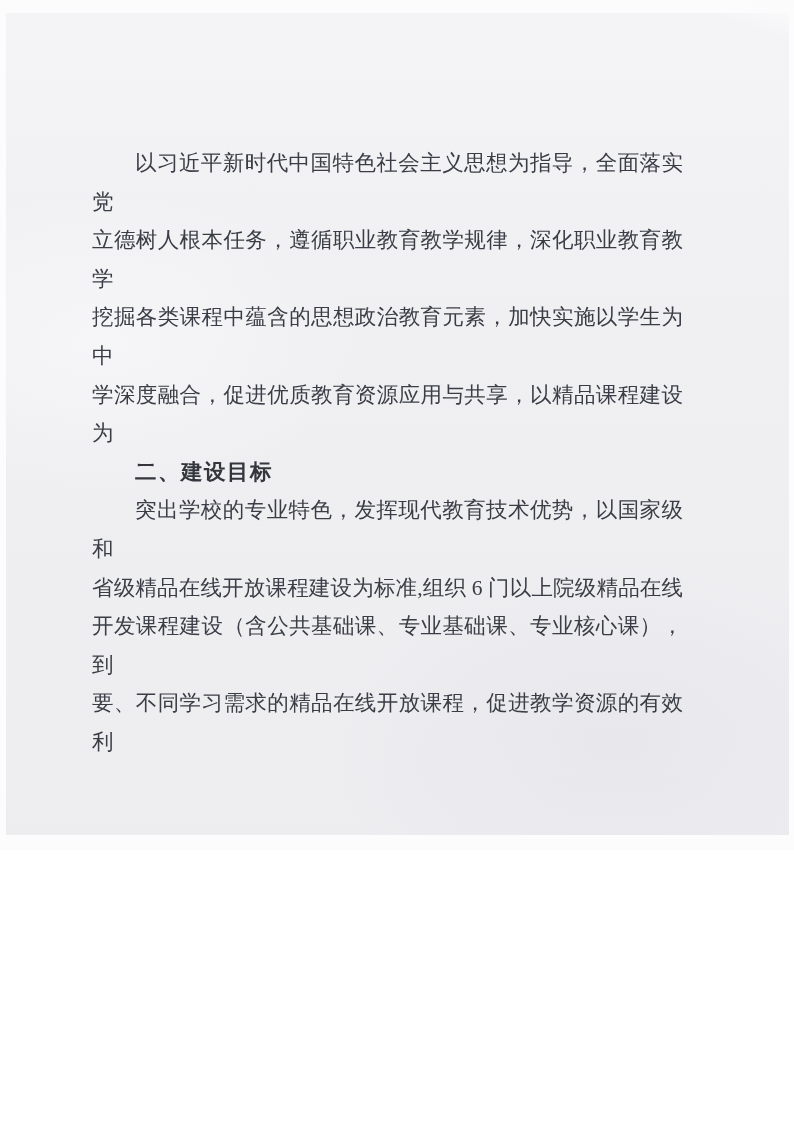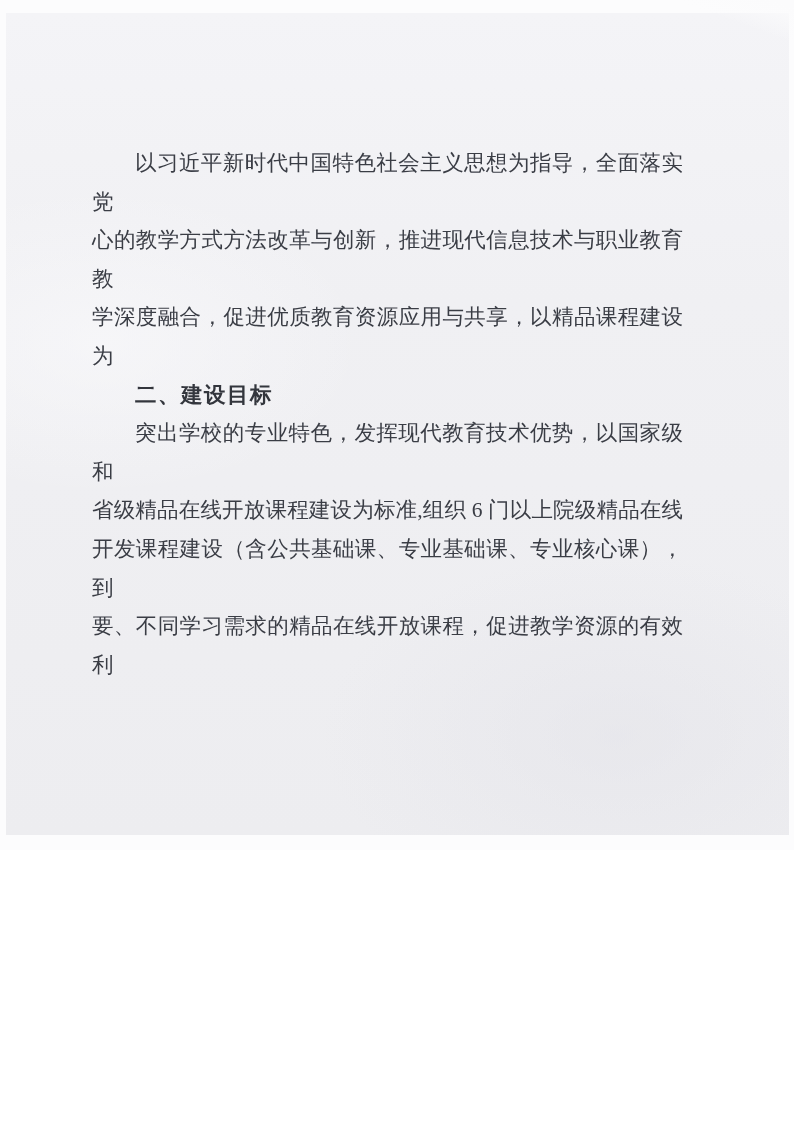--- a/index.html
+++ b/index.html
@@ -97,21 +97,22 @@
 <body>
 
 <div class="screenshot">
   <div class="scan-page"></div>
   <div class="page-corner"></div>
   <div class="scan-bottom-line"></div>
   <div class="ink-speck"></div>
 
   <div class="text-block">
     <div class="ln full indent">以习近平新时代中国特色社会主义思想为指导，全面落实党</div>
-    <div class="ln full">心的教学方式方法改革与创新，推进现代信息技术与职业教育教</div>
+    <div class="ln full">立德树人根本任务，遵循职业教育教学规律，深化职业教育教学</div>
+    <div class="ln full">挖掘各类课程中蕴含的思想政治教育元素，加快实施以学生为中</div>
     <div class="ln full">学深度融合，促进优质教育资源应用与共享，以精品课程建设为</div>
     <div class="ln head indent">二、建设目标</div>
     <div class="ln full indent">突出学校的专业特色，发挥现代教育技术优势，以国家级和</div>
     <div class="ln full">省级精品在线开放课程建设为标准,组织 6 门以上院级精品在线</div>
     <div class="ln full">开发课程建设（含公共基础课、专业基础课、专业核心课），到</div>
     <div class="ln full">要、不同学习需求的精品在线开放课程，促进教学资源的有效利</div>
 
   </div>
 
   <div class="page-number">— 2 —</div>

